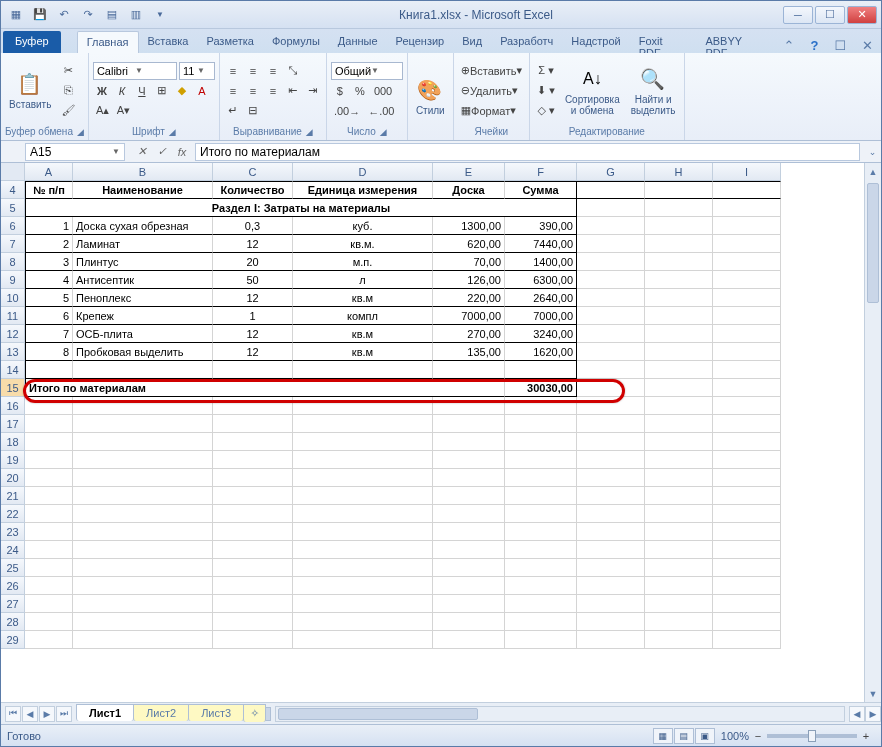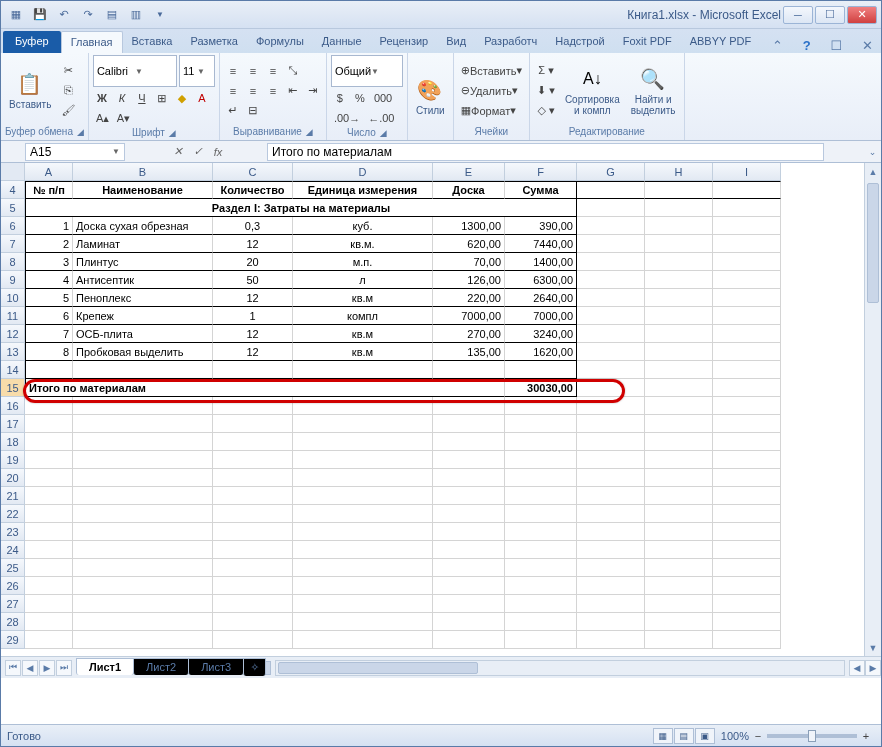--- a/index.html
+++ b/index.html
@@ -1,45 +1,45 @@
 <!DOCTYPE html>
 <html><head>
 <meta charset="utf-8">
 <style>
 * { box-sizing: border-box; margin: 0; padding: 0; font-family: 'Segoe UI', Tahoma, sans-serif; -webkit-user-select: none; user-select: none; }
 body { background: #fff; overflow: hidden; }
 .window { width: 882px; height: 747px; border: 1px solid #5a7ba8; background: #fff; position: relative; display: flex; flex-direction: column; }
 .titlebar { height: 28px; background: linear-gradient(#e9eff7,#d5e1f2); display: flex; align-items: center; padding: 0 4px; border-bottom: 1px solid #b8c8de; }
 .qat { display: flex; align-items: center; gap: 2px; }
 .qat .icon, .winctrl { width: 22px; height: 20px; display: flex; align-items: center; justify-content: center; font-size: 11px; color: #4a6a9a; cursor: pointer; }
-.title { flex: 1; text-align: right; font-size: 12px; color: #3b5a88; }
+.title { flex: 1; text-align: center; font-size: 12px; color: #3b5a88; }
 .winctrls { display: flex; }
 .winctrl { width: 30px; height: 18px; border: 1px solid #9bb4d6; background: linear-gradient(#f4f7fc,#dce6f4); margin-left: 2px; border-radius: 2px; }
 .winctrl.close { background: linear-gradient(#f08080,#d04040); color: #fff; }
 .ribbon-tabs { height: 24px; display: flex; align-items: flex-end; padding-left: 2px; background: linear-gradient(#d5e1f2,#cfdff0); font-size: 11px; }
 .file-tab { background: #217346; color: #fff; padding: 4px 12px; height: 22px; border-radius: 2px 2px 0 0; cursor: pointer; }
 .file-tab.blue { background: #1a5ca8; }
 .tab { padding: 4px 9px; color: #3b5a88; cursor: pointer; height: 22px; }
-.tab.active { background: #f5f9fd; border: 1px solid #b8c8de; border-bottom: none; border-radius: 2px 2px 0 0; }
+.tab.active { background: #f5f9fd; border: 1px solid #b8c8de; border-bottom: none; border-radius: 2px 2px 0 0; margin-left: 16px; }
 .ribbon-help { margin-left: auto; color: #5a7ba8; padding: 0 8px; font-size: 13px; cursor: pointer; }
 .ribbon { height: 88px; background: linear-gradient(#f5f9fd,#e8eef8); border-bottom: 1px solid #aebfd6; display: flex; font-size: 11px; }
 .group { border-right: 1px solid #cad6e8; padding: 2px 4px; display: flex; flex-direction: column; }
 .group-body { flex: 1; display: flex; align-items: center; gap: 3px; }
 .group-label { text-align: center; font-size: 10px; color: #5a7ba8; padding-bottom: 1px; display: flex; justify-content: center; align-items: center; gap: 4px; }
 .group-label .dlg { font-size: 9px; cursor: pointer; }
 .big-btn { display: flex; flex-direction: column; align-items: center; justify-content: center; padding: 2px 4px; cursor: pointer; gap: 2px; }
 .big-btn .ico { width: 28px; height: 26px; display: flex; align-items: center; justify-content: center; font-size: 20px; }
 .big-btn .lbl { font-size: 10px; color: #3b5a88; text-align: center; line-height: 1.1; }
 .col { display: flex; flex-direction: column; gap: 2px; }
 .row { display: flex; gap: 2px; align-items: center; }
 .sbtn { min-width: 18px; height: 18px; border: 1px solid transparent; display: flex; align-items: center; justify-content: center; font-size: 11px; color: #444; cursor: pointer; padding: 0 2px; }
-.combo { border: 1px solid #a8b8d0; background: #fff; height: 32px; font-size: 11px; display: flex; align-items: center; padding: 0 3px; }
+.combo { border: 1px solid #a8b8d0; background: #fff; height: 18px; font-size: 11px; display: flex; align-items: center; padding: 0 3px; }
 .combo span { flex: 1; }
 .combo .dd { font-size: 8px; color: #666; }
-.formula-bar { height: 22px; display: flex; align-items: center; border-bottom: 1px solid #aebfd6; background: #eef2f8; font-size: 12px; gap: 36px; }
+.formula-bar { height: 22px; display: flex; align-items: center; border-bottom: 1px solid #aebfd6; background: #eef2f8; font-size: 12px; }
 .name-box { width: 100px; border: 1px solid #b8c8de; background: #fff; height: 18px; margin: 0 4px 0 24px; display: flex; align-items: center; padding: 0 4px; }
 .name-box .dd { margin-left: auto; font-size: 8px; color: #666; }
 .fx-btns { display: flex; gap: 2px; padding: 0 4px; }
 .fx-btn { width: 18px; height: 18px; display: flex; align-items: center; justify-content: center; font-size: 11px; color: #666; font-style: italic; cursor: pointer; }
 .fx-input { flex: 1; border: 1px solid #b8c8de; background: #fff; height: 18px; padding: 0 4px; display: flex; align-items: center; margin-right: 4px; }
 .grid-area { flex: 1; display: flex; overflow: hidden; position: relative; }
 .grid { display: grid; grid-template-columns: 24px 48px 140px 80px 140px 72px 72px repeat(3,68px); grid-auto-rows: 18px; font-size: 11px; color: #000; position: relative; }
 .hdr { background: linear-gradient(#f5f8fc,#e2e9f3); border-right: 1px solid #c2cfde; border-bottom: 1px solid #c2cfde; display: flex; align-items: center; justify-content: center; color: #3b5a88; font-size: 11px; cursor: pointer; }
 .hdr.corner { background: #e2e9f3; }
 .hdr.row { justify-content: center; }
@@ -54,24 +54,24 @@
 .cell.br { border-right: 1px solid #000; }
 .highlight-ring { position: absolute; border: 3px solid #d00000; border-radius: 14px; pointer-events: none; box-shadow: 0 0 2px rgba(0,0,0,.3); }
 .vscroll { position: absolute; right: 0; top: 0; bottom: 0; width: 17px; background: #e8eef6; border-left: 1px solid #c2cfde; }
 .vscroll .thumb { position: absolute; left: 2px; right: 2px; top: 20px; height: 120px; background: #cad6e8; border: 1px solid #aebfd6; border-radius: 2px; }
 .vscroll .arr { height: 17px; display: flex; align-items: center; justify-content: center; font-size: 9px; color: #5a7ba8; cursor: pointer; }
 .sheet-tabs { height: 22px; background: #e8eef6; border-top: 1px solid #c2cfde; display: flex; align-items: center; font-size: 11px; }
 .nav-btns { display: flex; padding: 0 4px; gap: 1px; }
 .nav-btn { width: 16px; height: 16px; display: flex; align-items: center; justify-content: center; font-size: 9px; color: #5a7ba8; border: 1px solid #c2cfde; background: #f5f8fc; cursor: pointer; }
 .sheet-tab { padding: 2px 12px; background: #fff; border: 1px solid #aebfd6; border-bottom: none; margin-right: -1px; cursor: pointer; border-radius: 0 0 3px 3px; transform: translateY(-1px); }
 .sheet-tab.active { font-weight: bold; background: #fff; }
-.sheet-tab.inactive { background: #000000; color: #5a7ba8; }
+.sheet-tab.inactive { background: #fef9c3; color: #5a7ba8; }
 .hscroll { flex: 1; height: 16px; background: #e8eef6; border: 1px solid #c2cfde; margin: 0 4px; position: relative; }
 .hscroll .thumb { position: absolute; top: 1px; bottom: 1px; left: 2px; width: 200px; background: #cad6e8; border: 1px solid #aebfd6; border-radius: 2px; }
-.status-bar { height: 22px; background: linear-gradient(#e9eff7,#d5e1f2); border-top: 1px solid #aebfd6; display: flex; align-items: center; font-size: 11px; color: #3b5a88; padding: 0 6px; margin-top: 46px; }
+.status-bar { height: 22px; background: linear-gradient(#e9eff7,#d5e1f2); border-top: 1px solid #aebfd6; display: flex; align-items: center; font-size: 11px; color: #3b5a88; padding: 0 6px; }
 .status-bar .spacer { flex: 1; }
 .view-btns { display: flex; gap: 1px; margin-right: 6px; }
 .view-btn { width: 20px; height: 16px; border: 1px solid #aebfd6; background: #f0f4fa; cursor: pointer; display: flex; align-items: center; justify-content: center; font-size: 9px; }
 .zoom-slider { width: 90px; height: 4px; background: #aebfd6; position: relative; }
 .zoom-slider .knob { position: absolute; left: 50%; top: -4px; width: 8px; height: 12px; background: #f0f4fa; border: 1px solid #8a9fb8; transform: translateX(-50%); }
 .splitter { width: 6px; height: 14px; background: #cad6e8; border: 1px solid #aebfd6; cursor: ew-resize; }
 </style>
 </head>
 <body>
 
@@ -244,21 +244,21 @@
     <div class="group">
       <div class="group-body">
         <div class="col">
           <div class="sbtn">Σ ▾</div>
           <div class="sbtn">⬇ ▾</div>
           <div class="sbtn">◇ ▾</div>
         </div>
         <div class="big-btn">
           <div class="ico" style="font-size:16px">A↓</div>
           <div class="lbl" style="white-space:pre">Сортировка
-и компл</div>
+и обмена</div>
         </div>
         <div class="big-btn">
           <div class="ico">🔍</div>
           <div class="lbl" style="white-space:pre">Найти и
 выделить</div>
         </div>
       </div>
       <div class="group-label">
           <span>Редактирование</span>
         </div>

